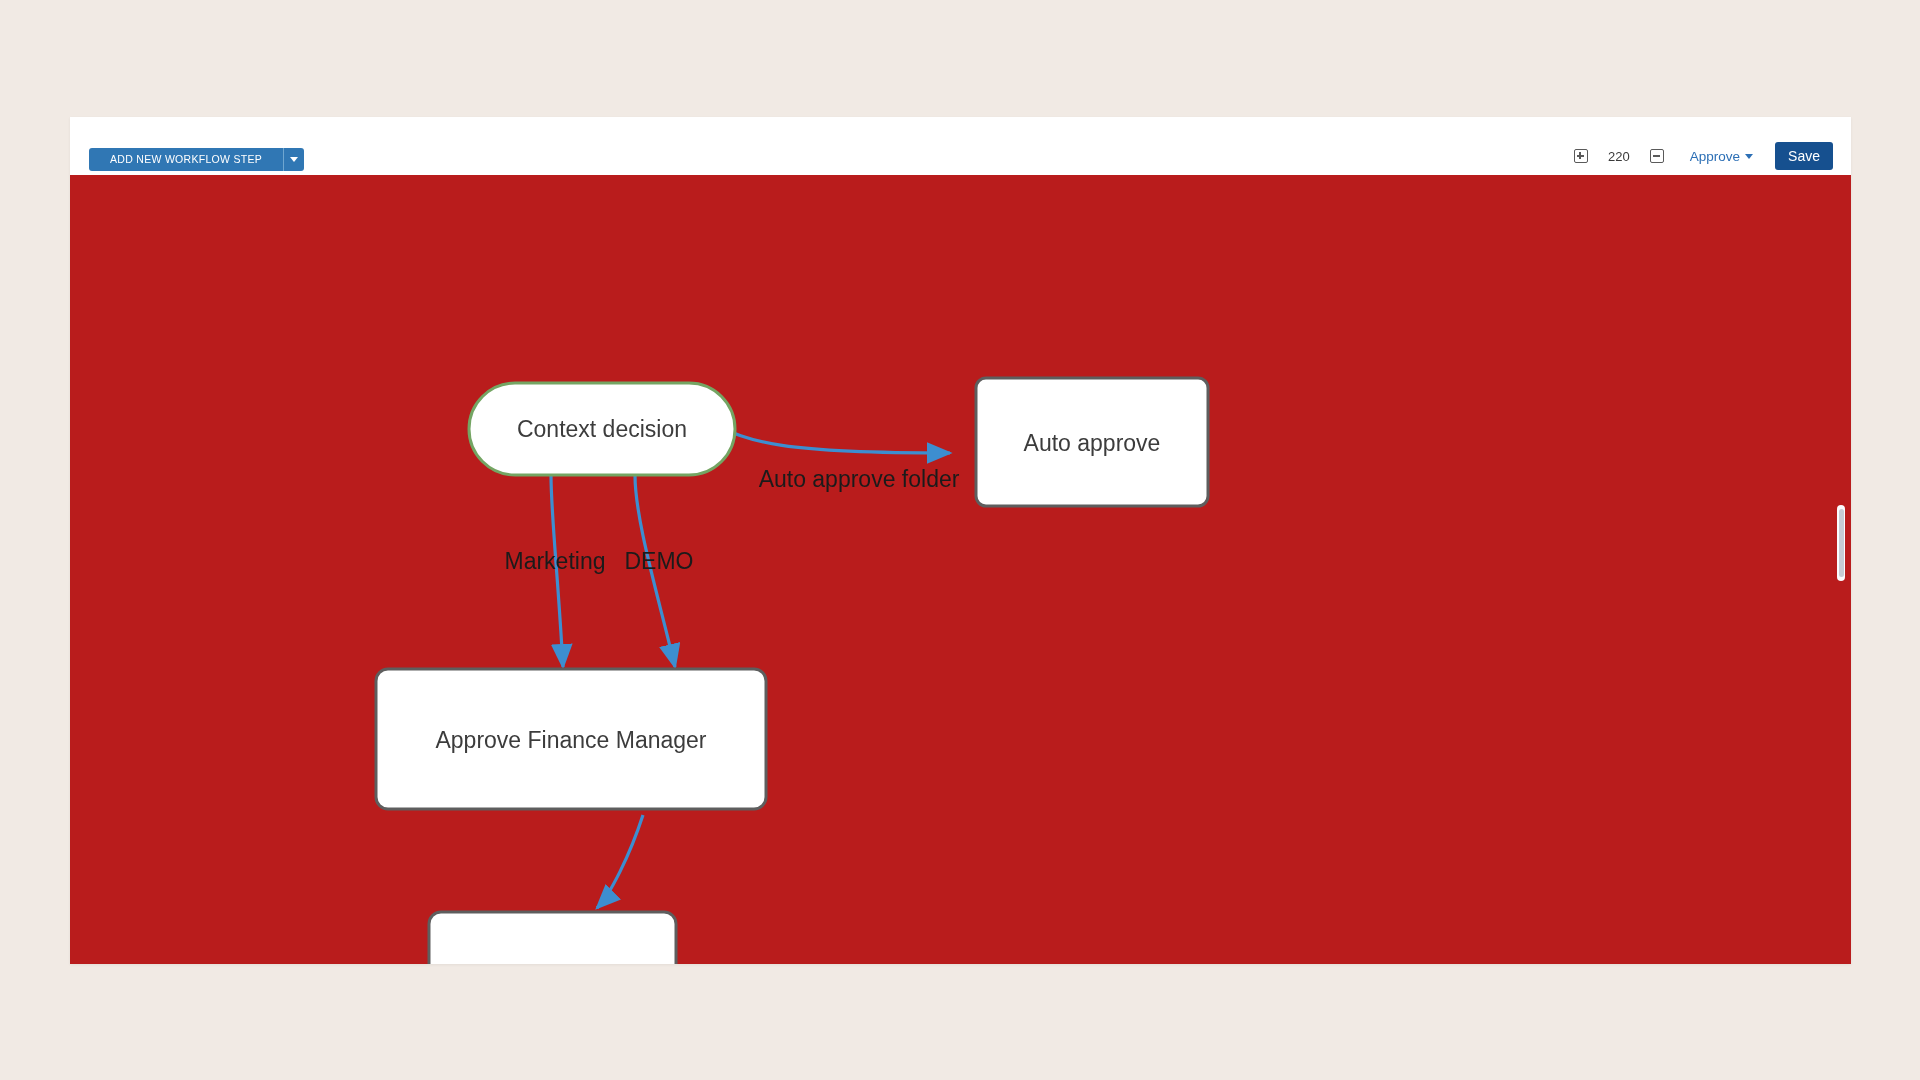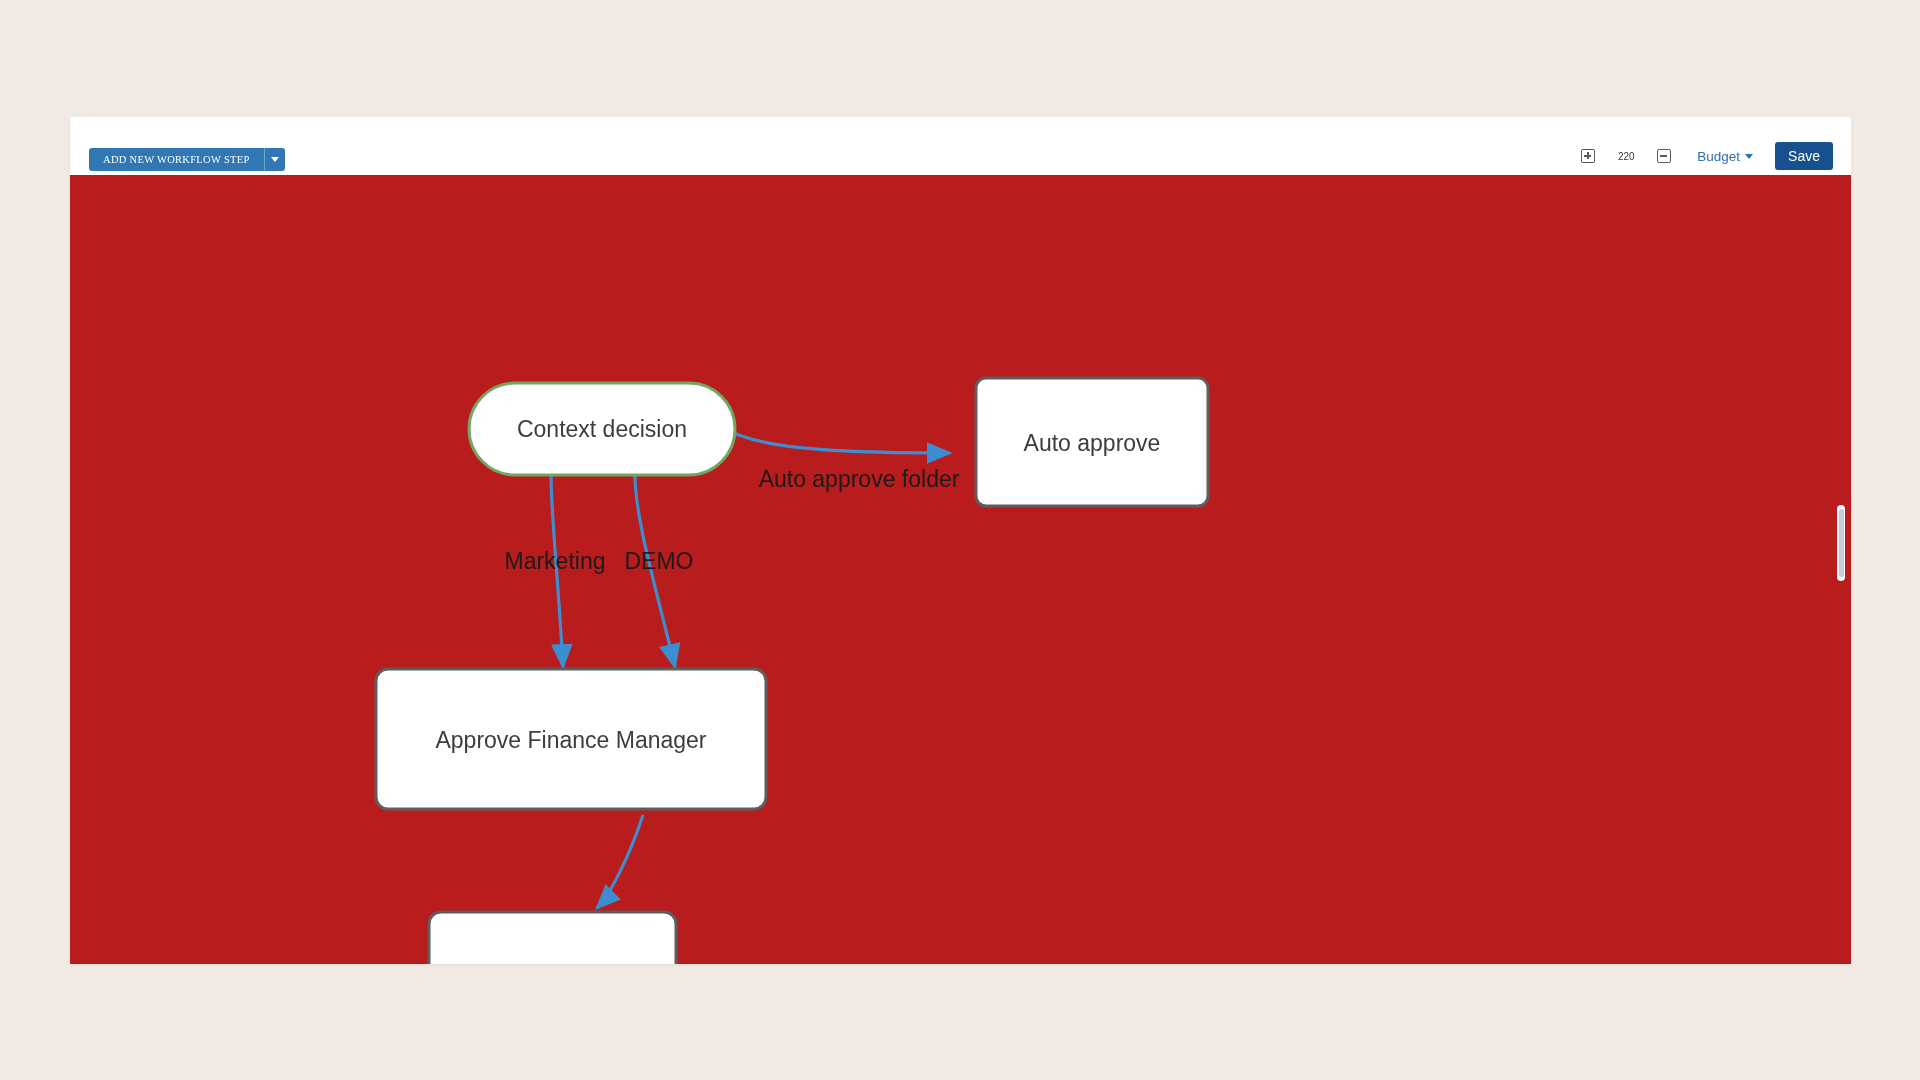--- a/index.html
+++ b/index.html
@@ -37,24 +37,24 @@
     left: 19px;
     top: 31px;
     height: 23px;
     display: flex;
     align-items: stretch;
   }
   #add-step-button {
     background: #3077b4;
     border: none;
     color: #ffffff;
-    font-family: Liberation Serif, serif;
+    font-family: Liberation Sans, sans-serif;
     font-size: 10.5px;
     letter-spacing: 0.3px;
-    padding: 0 14px;
+    padding: 0 21px;
     border-radius: 3px 0 0 3px;
     cursor: pointer;
     white-space: nowrap;
     line-height: 23px;
   }
   #add-step-caret {
     background: #3077b4;
     border: none;
     border-left: 1px solid #6fa6d0;
     border-radius: 0 3px 3px 0;
@@ -97,21 +97,21 @@
     background: #5a5a5a;
   }
   .zoom-icon.plus::after {
     content: "";
     position: absolute;
     left: 4.7px; top: 2.3px;
     width: 1.6px; height: 7px;
     background: #5a5a5a;
   }
   #zoom-level {
-    font-size: 10px;
+    font-size: 13px;
     color: #3a3a3a;
     margin: 0 18px 0 18px;
     min-width: 26px;
     text-align: center;
   }
   #zoom-out-icon { margin-right: 26px; }
   #budget-dropdown {
     color: #2c6fb5;
     font-size: 13.5px;
     cursor: pointer;
@@ -198,21 +198,21 @@
       <button id="add-step-caret">
         <span class="caret"></span>
       </button>
     </div>
 
     <div id="toolbar-right">
       <span class="zoom-icon plus" id="zoom-in-icon"></span>
       <span id="zoom-level">220</span>
       <span class="zoom-icon" id="zoom-out-icon"></span>
       <span id="budget-dropdown">
-        <span>Budget</span>
+        <span>Approve</span>
         <span class="caret"></span>
       </span>
       <button id="save-button">Save</button>
     </div>
   </div>
 
   <div id="canvas">
 
     <svg id="diagram-svg" viewBox="0 0 1781 789" preserveAspectRatio="none">
       <defs>

